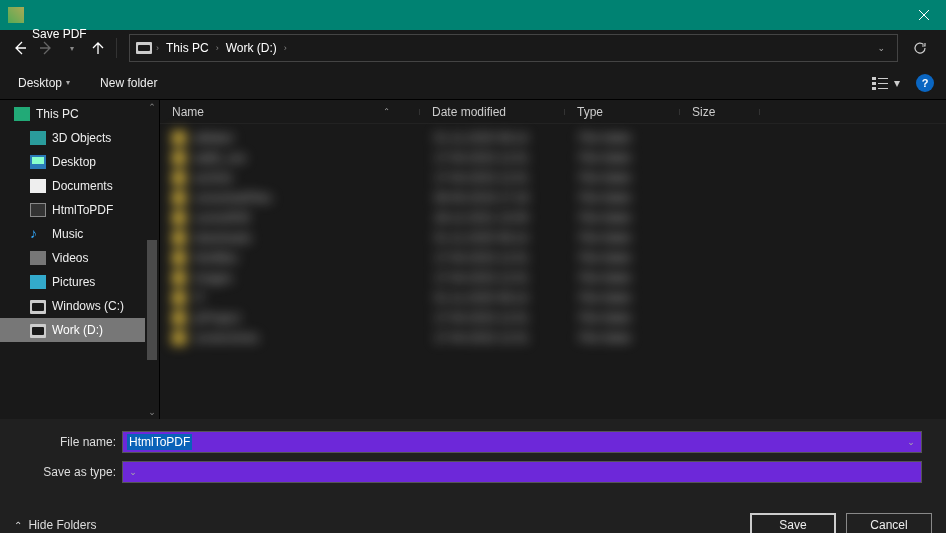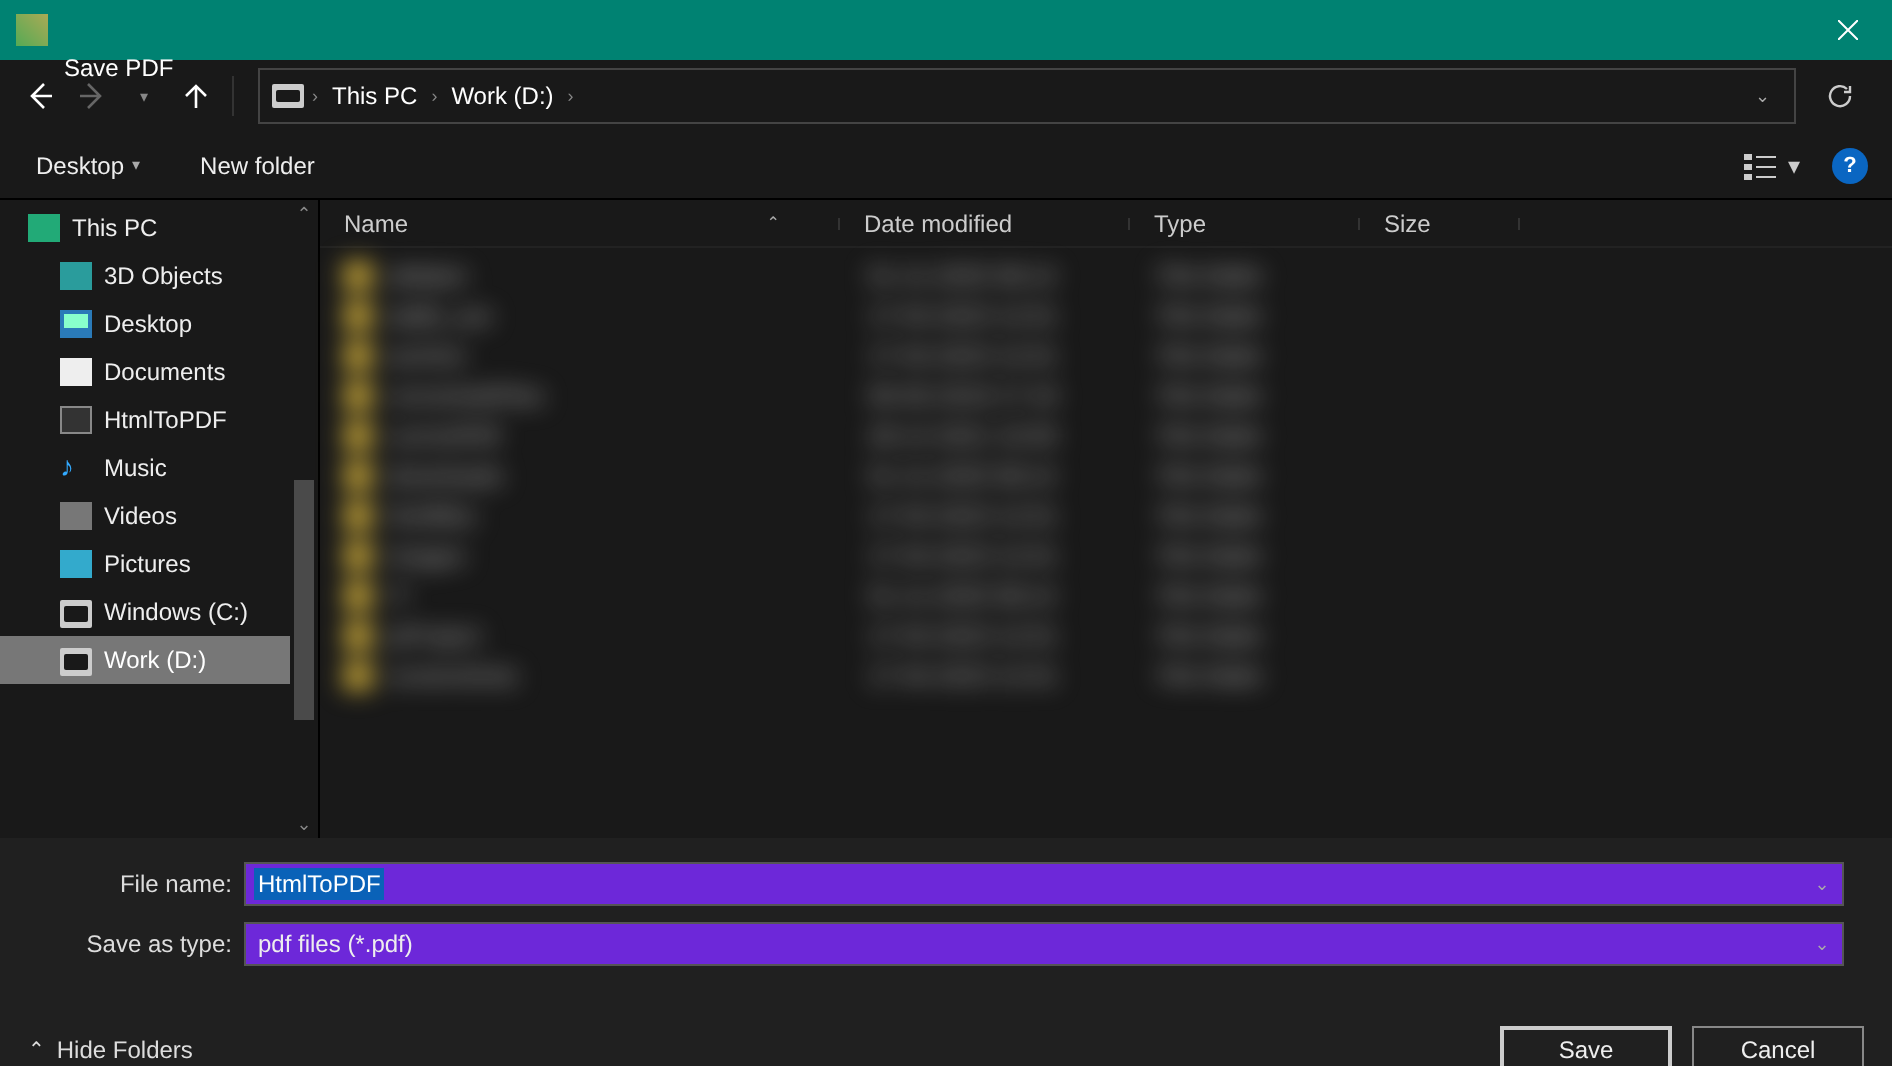--- a/index.html
+++ b/index.html
@@ -294,21 +294,20 @@
     <div class="form-label">File name:</div>
     <div class="combo">
       <span class="selected-highlight">HtmlToPDF</span>
       <span style="flex:1"></span>
       <div class="dd"><span>⌄</span></div>
     </div>
   </div>
   <div class="form-row">
     <div class="form-label">Save as type:</div>
     <div class="combo">
-      <span class="selected-plain">pdf files (*.pdf)</span>
       <div class="dd"><span>⌄</span></div>
     </div>
   </div>
 </div>
 
 <div class="footer">
   <div class="hide-folders">
     <span style="font-size:10px;">⌃</span>
     <span>Hide Folders</span>
   </div>

